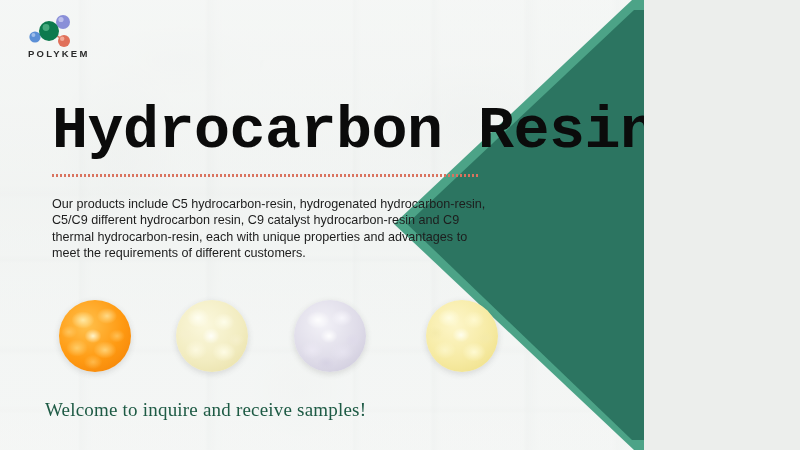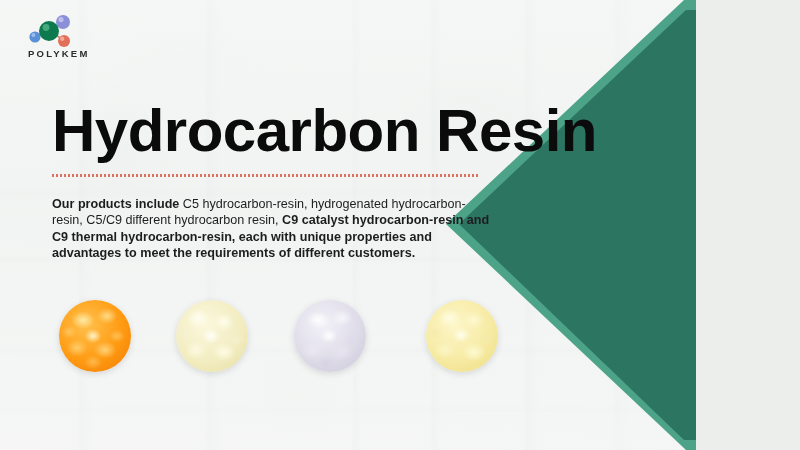--- a/index.html
+++ b/index.html
@@ -2,21 +2,21 @@
 <html style="--green-dark: #2c7561; --green-light: #4ca387; --green-text: #1d5a44; --accent-red: #d9735f;"><head>
 <meta charset="utf-8">
 <style>
   html,body{margin:0;padding:0;}
   body{
     width:800px;height:450px;overflow:hidden;
     font-family:"Liberation Sans",sans-serif;
     background:#eceeec;
   }
   .slide{
-    position:relative;width:696px;height:450px;overflow:hidden;
+    position:relative;width:644px;height:450px;overflow:hidden;
     background:#14b8a6;
   }
 
   
   .bg{position:absolute;inset:0;overflow:hidden;}
   .bg-base{
     position:absolute;inset:0;
     background:
       linear-gradient(180deg,#f4f5f4 0%,#e7eae8 45%,#eef0ef 70%,#f2f3f2 100%);
   }
@@ -92,37 +92,37 @@
   .logo-word{
     position:absolute;left:10px;top:36px;
     font-family:"Liberation Sans",sans-serif;
     font-size:9.5px;letter-spacing:2.2px;font-weight:700;
     color:#2b2b2b;
   }
 
   
   .headline{
     position:absolute;left:52px;top:101px;
-    font-family:Liberation Sans, sans-serif;
+    font-family:Liberation Mono, monospace;
     font-weight:700;font-size:60px;line-height:1;
     color:#0b0b0b;letter-spacing:-0.5px;
     white-space:nowrap;
   }
   .headline-rule{
     position:absolute;left:52px;top:174px;width:428px;height:3px;
     background-image:repeating-linear-gradient(90deg,var(--accent-red) 0 2px,rgba(0,0,0,0) 2px 4px);
   }
 
   
   .body-copy{
     position:absolute;left:52px;top:196px;width:442px;
     font-family:"Liberation Sans",sans-serif;
     font-size:12.6px;line-height:16.4px;color:#1d1d1d;
   }
-  .body-copy b{font-weight:700;}
+  .body-copy b{font-weight:400;}
 
   
   .products{position:absolute;left:0;top:300px;width:540px;height:74px;}
   .prod{
     position:absolute;width:72px;height:72px;border-radius:50%;
     overflow:hidden;
     box-shadow:0 2px 6px rgba(60,60,60,.16);
   }
   .prod .grain{
     position:absolute;inset:0;
@@ -236,14 +236,15 @@
         <div class="grain"></div>
       </div>
     <div class="prod p3" style="left:294px;top:0">
         <div class="grain"></div>
       </div>
     <div class="prod p4" style="left:426px;top:0">
         <div class="grain"></div>
       </div>
   </div>
 
+  <div class="tagline">Welcome to inquire and receive samples!</div>
 
 </div>
 
 </body></html>

